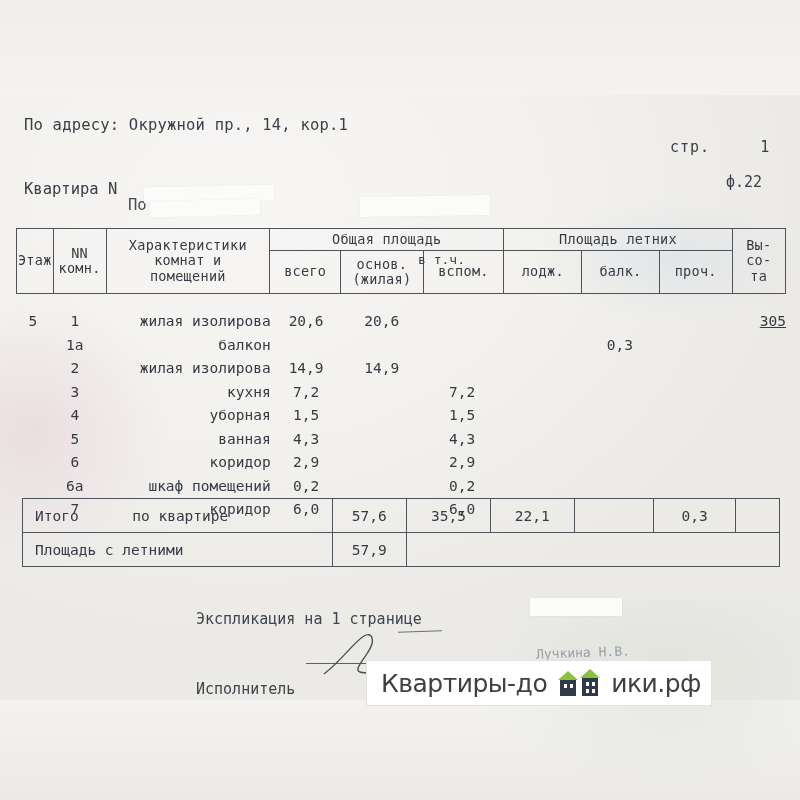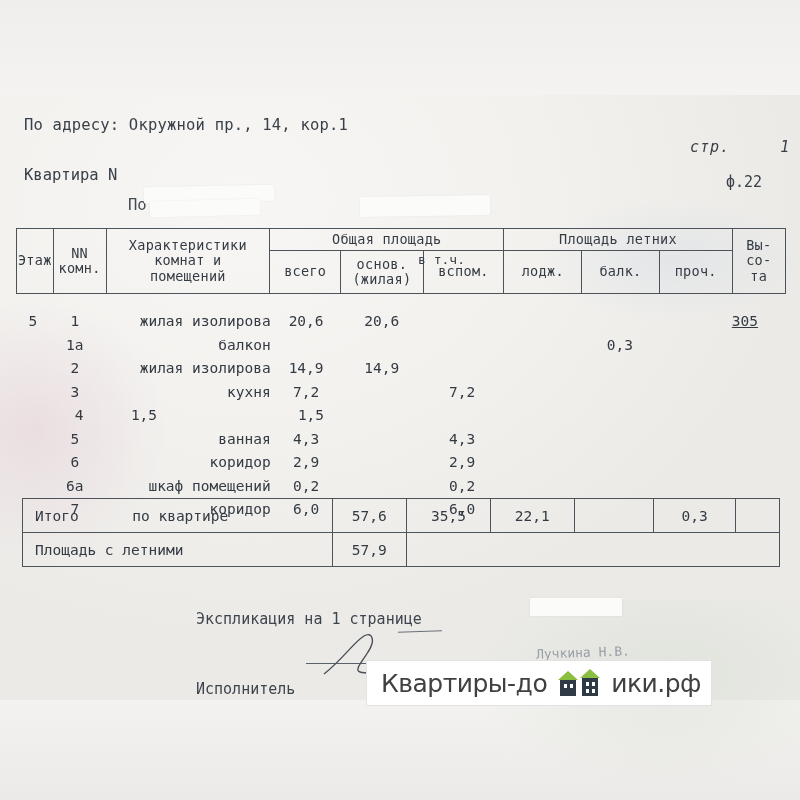--- a/index.html
+++ b/index.html
@@ -56,35 +56,34 @@
 
   .addr {
     position: absolute;
     left: 24px; top: 116px;
     font-size: 15.5px;
     letter-spacing: 0.2px;
     color: #3a4049;
   }
   .page-no {
     position: absolute;
-    left: 690px; top: 138px;
+    left: 670px; top: 138px;
     font-size: 15px;
     color: #3a4049;
     letter-spacing: 1px;
-    font-style: italic;
   }
   .form-no {
     position: absolute;
     left: 726px; top: 173px;
     font-size: 15px;
     color: #3a4049;
   }
   .flat {
     position: absolute;
-    left: 24px; top: 166px;
+    left: 24px; top: 180px;
     font-size: 15.5px;
     color: #3a4049;
   }
   .survey {
     position: absolute;
     left: 128px; top: 196px;
     font-size: 15.5px;
     color: #454b54;
   }
   
@@ -133,21 +132,21 @@
   }
   .c-floor { width: 36px; text-align: center; }
   .c-num   { width: 54px; text-align: center; }
   .c-name  { width: 172px; text-align: right; padding-left: 10px; }
   .c-total { width: 76px; text-align: center; }
   .c-main  { width: 86px; text-align: center; }
   .c-aux   { width: 86px; text-align: center; }
   .c-lodzh { width: 84px; text-align: center; }
   .c-balk  { width: 84px; text-align: center; }
   .c-proch { width: 78px; text-align: center; }
-  .c-hgt   { width: 58px; text-align: left; text-decoration: underline; }
+  .c-hgt   { width: 58px; text-align: right; text-decoration: underline; }
 
   
   .totals {
     position: absolute;
     left: 22px; top: 498px;
     width: 758px;
     border-collapse: collapse;
     font-size: 14.5px;
     color: #343a43;
   }
@@ -339,20 +338,21 @@
           <div class="c-main"></div>
           <div class="c-aux">7,2</div>
           <div class="c-lodzh"></div>
           <div class="c-balk"></div>
           <div class="c-proch"></div>
           <div class="c-hgt"></div>
         </div>
         <div class="row">
           <div class="c-floor"></div>
           <div class="c-num">4</div>
+          <div class="c-name">уборная</div>
           <div class="c-total">1,5</div>
           <div class="c-main"></div>
           <div class="c-aux">1,5</div>
           <div class="c-lodzh"></div>
           <div class="c-balk"></div>
           <div class="c-proch"></div>
           <div class="c-hgt"></div>
         </div>
         <div class="row">
           <div class="c-floor"></div>

